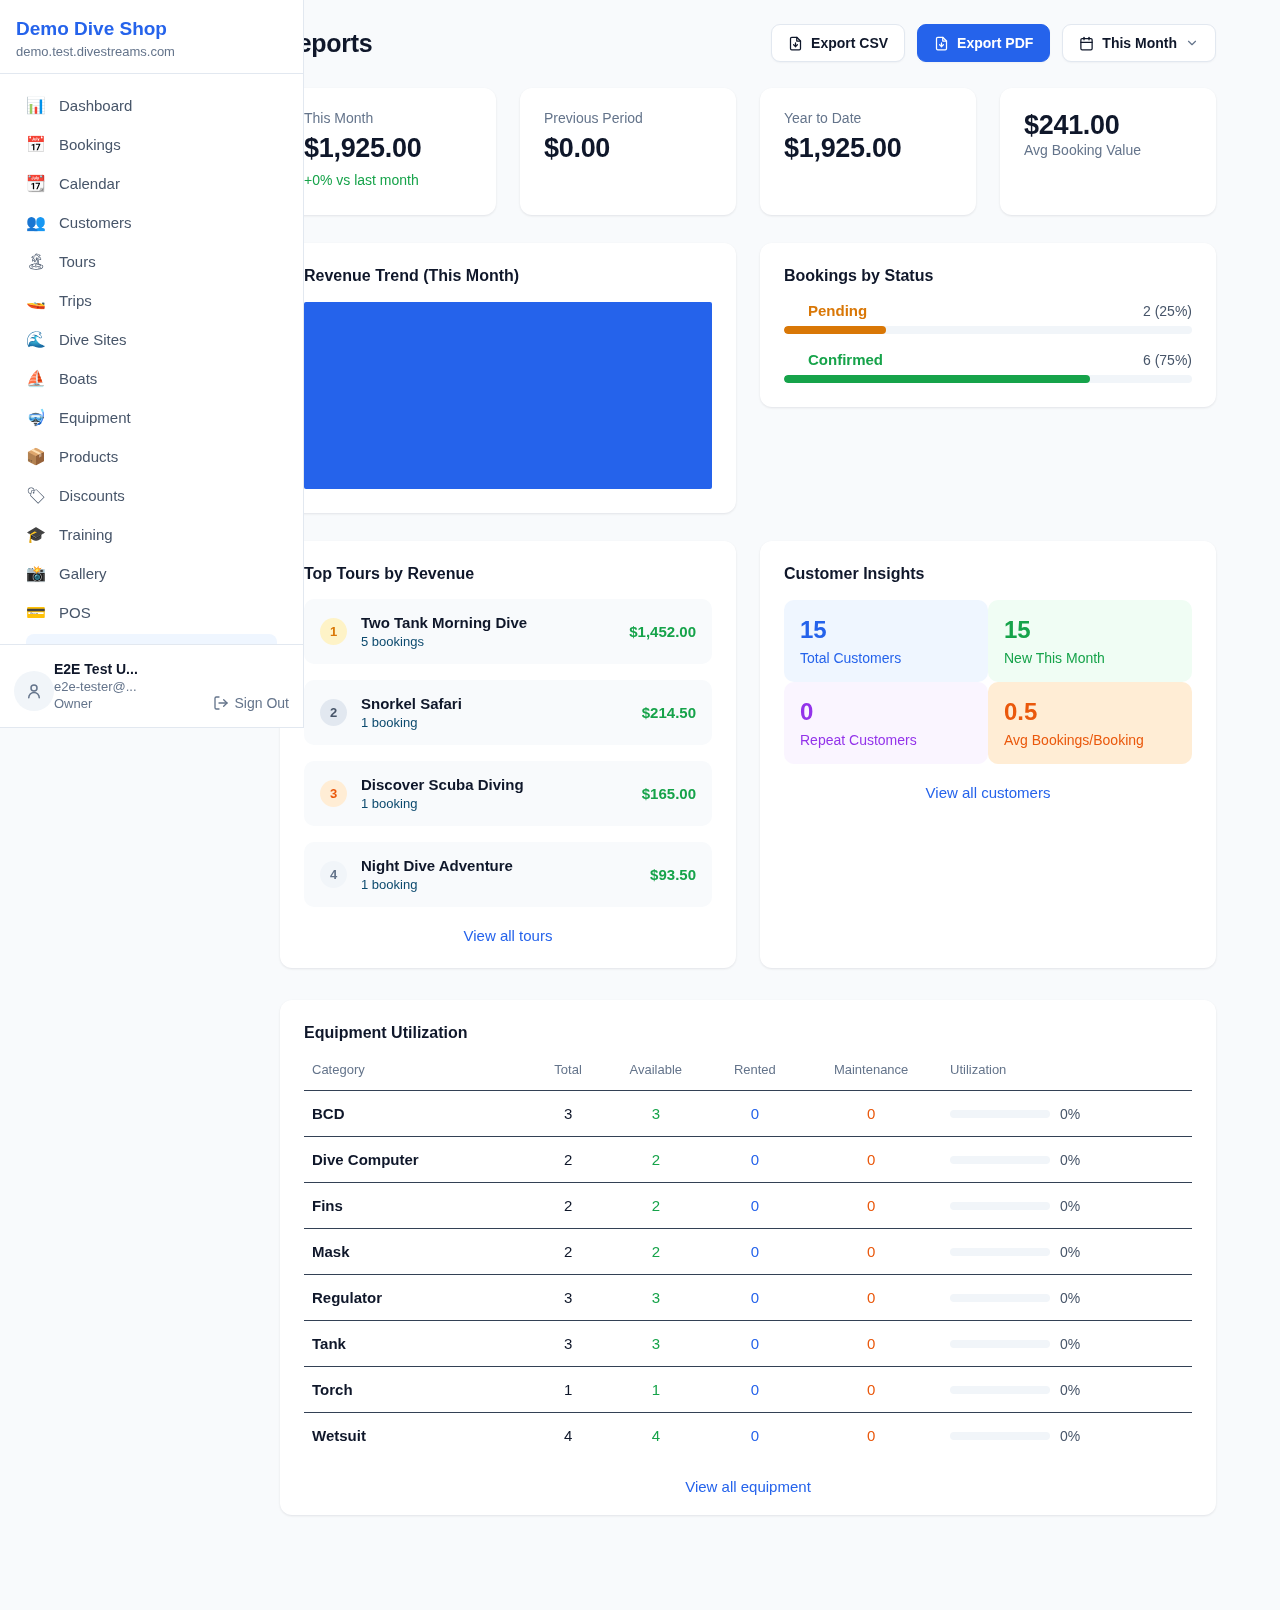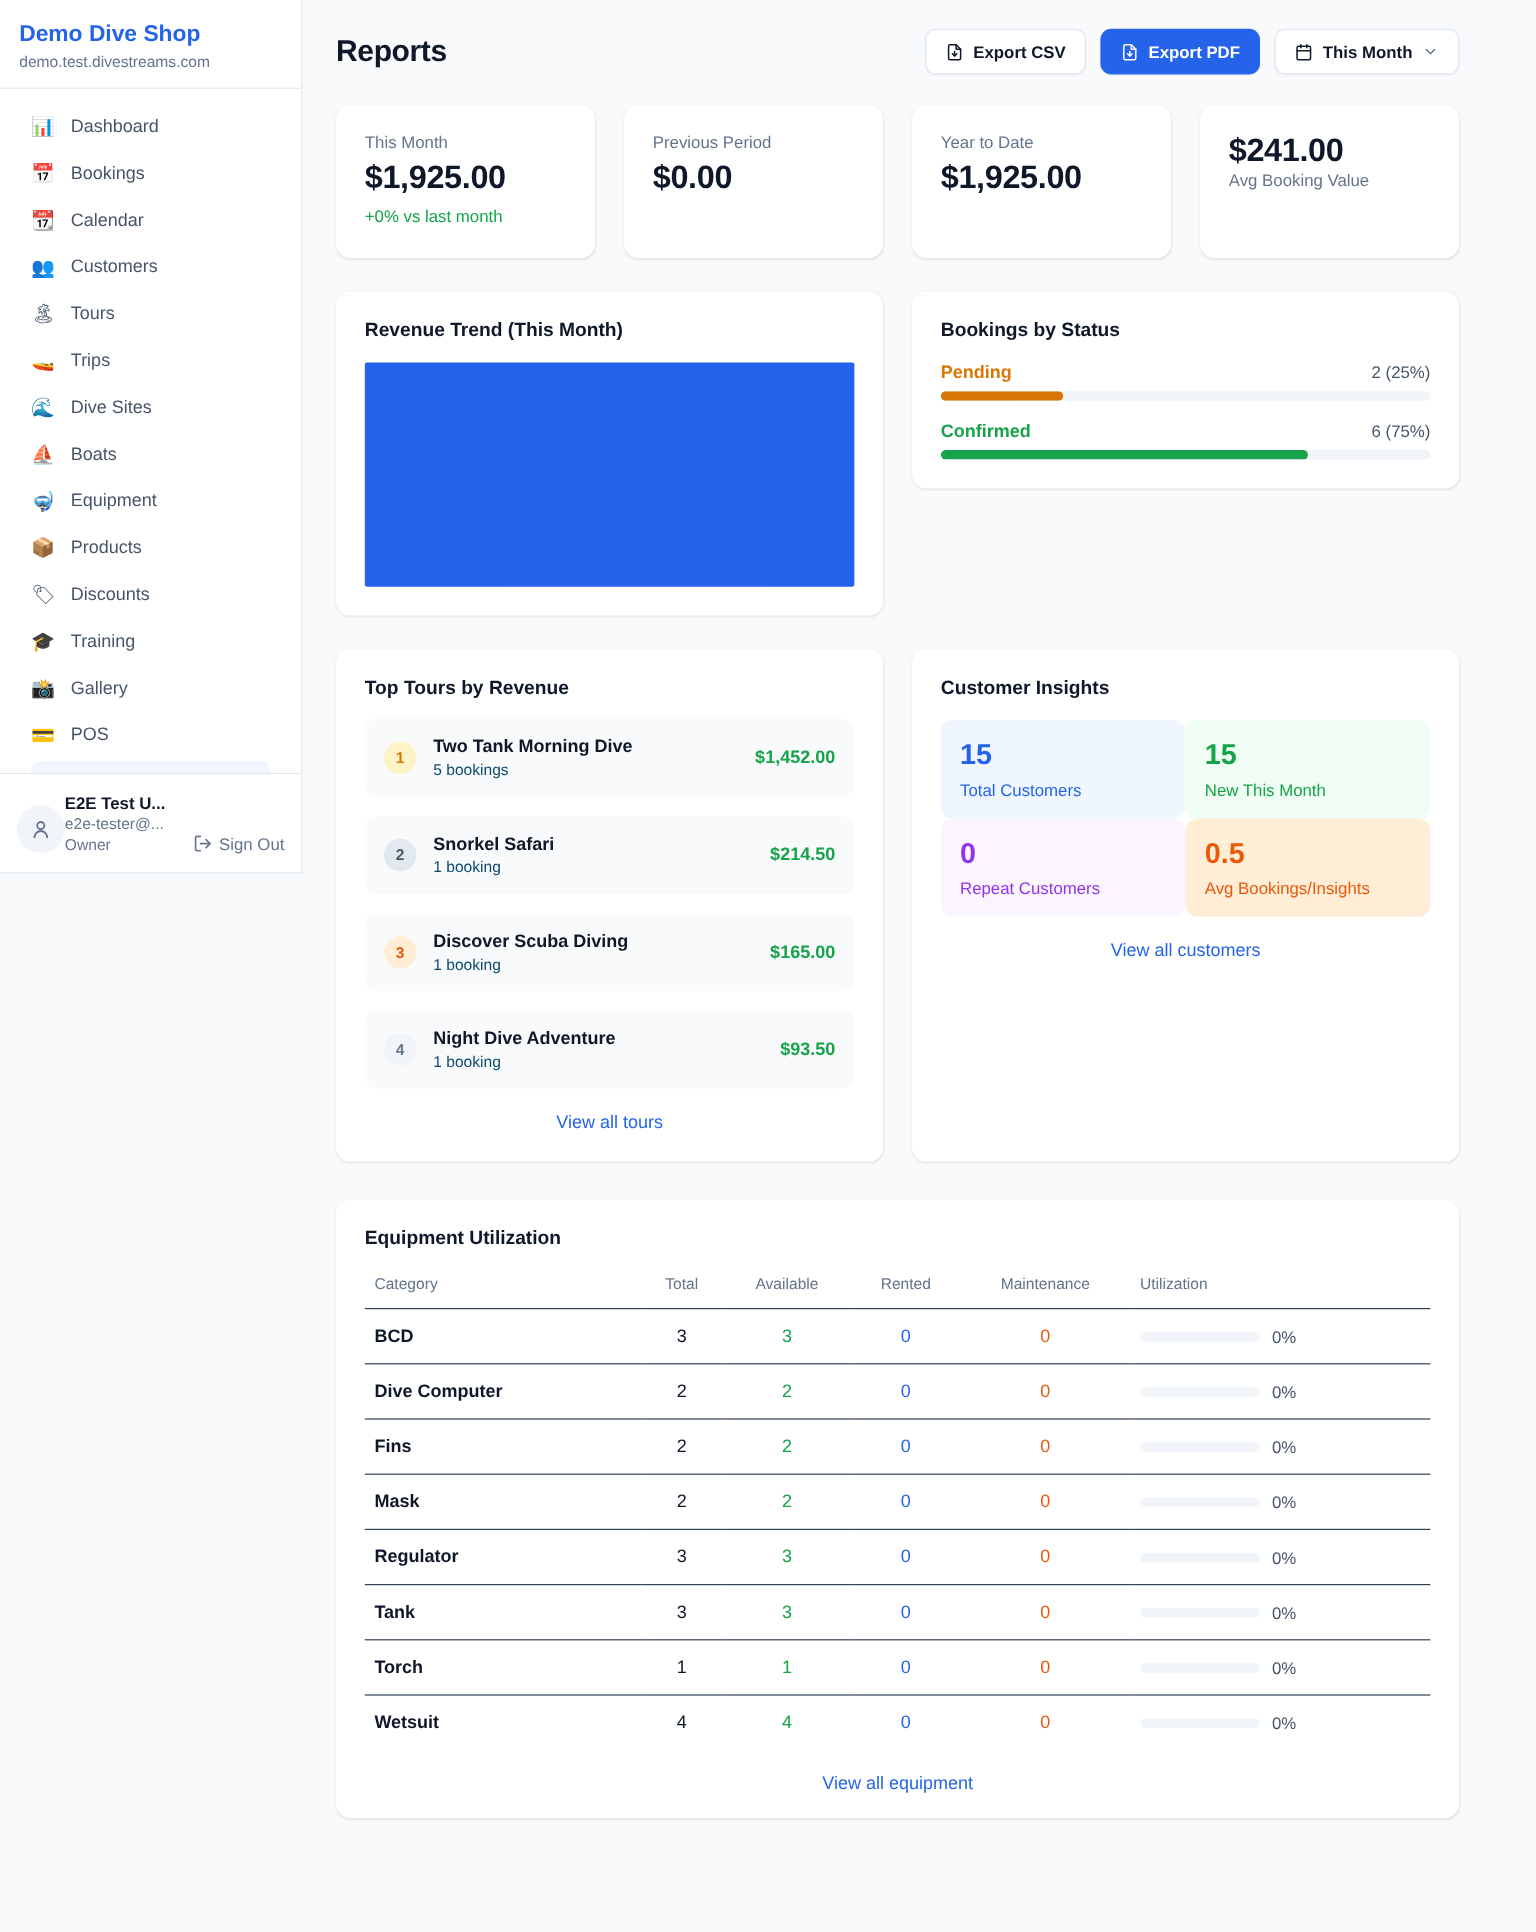--- a/index.html
+++ b/index.html
@@ -7,21 +7,21 @@
   body {
     min-height: 1610px;
     background: #f8fafc;
     font-family: "Liberation Sans", sans-serif;
     color: #0f172a;
     position: relative;
   }
 
   
   .sidebar {
-    position: absolute; left: 0; top: 0; width: 252px;
+    position: absolute; left: 0; top: 0; width: 304px;
     background: #ffffff;
     border-right: 1px solid #e2e8f0;
     border-bottom: 1px solid #e2e8f0;
   }
   .sidebar-header { padding: 18px 16px 14px; border-bottom: 1px solid #e2e8f0; }
   .shop-name { font-size: 19px; font-weight: 700; color: #2563eb; }
   .shop-domain { font-size: 13px; color: #64748b; margin-top: 4px; }
   .nav { padding: 12px 16px 0; }
   .nav-item {
     display: flex; align-items: center; gap: 13px;
@@ -83,21 +83,21 @@
   .row-grid { display: grid; grid-template-columns: 1fr 1fr; gap: 24px; margin-top: 28px; align-items: start; }
   .row-grid.stretch { align-items: stretch; }
   .card-pad { padding: 24px; }
   .card-title { font-size: 16px; font-weight: 700; color: #0f172a; }
 
   
   .revenue-chart { margin-top: 17px; height: 187px; background: #2563eb; border-radius: 2px; }
 
   
   .status-row { margin-top: 17px; }
-  .status-line { display: flex; justify-content: space-between; align-items: flex-start; }
+  .status-line { display: flex; justify-content: space-between; align-items: center; margin-left: 24px; }
   .status-label { font-size: 15px; font-weight: 600; }
   .status-label.pending { color: #d97706; }
   .status-label.confirmed { color: #16a34a; }
   .status-count { font-size: 14px; color: #475569; }
   .bar-track { margin-top: 7px; height: 8px; background: #f1f5f9; border-radius: 4px; overflow: hidden; }
   .bar-fill { height: 100%; border-radius: 4px; }
   .bar-fill.pending { background: #d97706; }
   .bar-fill.confirmed { background: #16a34a; }
 
   
@@ -384,21 +384,21 @@
         <div class="insight-tile tile-green">
           <div class="insight-value">15</div>
           <div class="insight-label">New This Month</div>
         </div>
         <div class="insight-tile tile-purple">
           <div class="insight-value">0</div>
           <div class="insight-label">Repeat Customers</div>
         </div>
         <div class="insight-tile tile-orange">
           <div class="insight-value">0.5</div>
-          <div class="insight-label">Avg Bookings/Insights</div>
+          <div class="insight-label">Avg Bookings/Booking</div>
         </div>
       </div>
       <a class="view-link">View all customers</a>
     </div>
   </div>
 
   <div class="card equipment-card">
     <div class="card-title">Equipment Utilization</div>
     <table class="equip">
       <thead>

